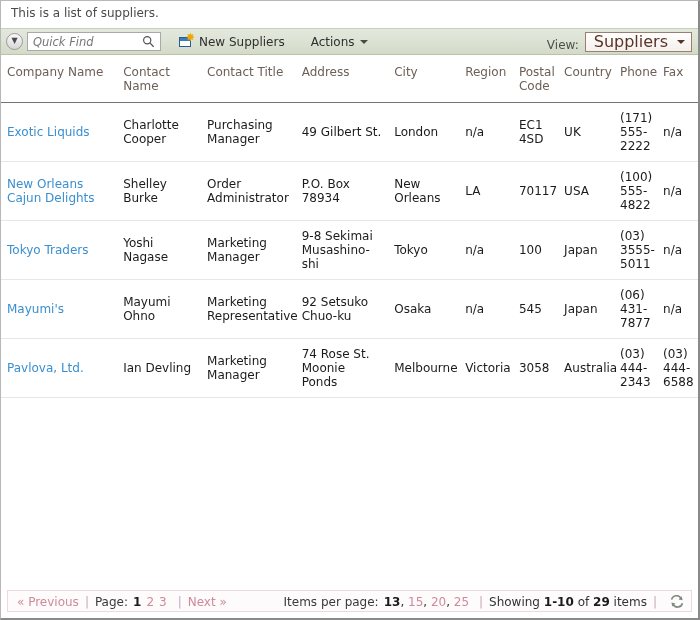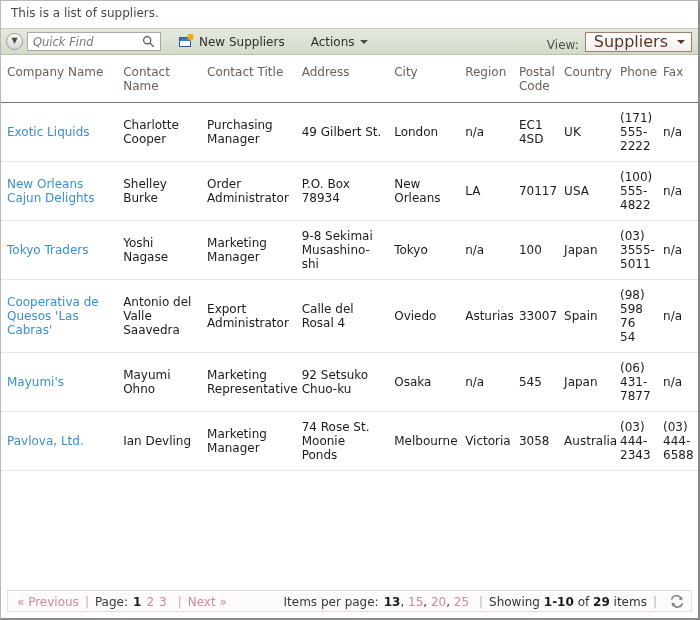--- a/index.html
+++ b/index.html
@@ -269,32 +269,20 @@
             <td>Marketing Manager</td>
             <td>9-8 Sekimai Musashino-shi</td>
             <td>Tokyo</td>
             <td class="na">n/a</td>
             <td>100</td>
             <td>Japan</td>
             <td>(03) 3555-5011</td>
             <td class="na">n/a</td>
           </tr>
           <tr class="row">
-            <td class="company"><a>Cooperativa de Quesos 'Las Cabras'</a></td>
-            <td>Antonio del Valle Saavedra</td>
-            <td>Export Administrator</td>
-            <td>Calle del Rosal 4</td>
-            <td>Oviedo</td>
-            <td>Asturias</td>
-            <td>33007</td>
-            <td>Spain</td>
-            <td>(98) 598 76 54</td>
-            <td class="na">n/a</td>
-          </tr>
-          <tr class="row">
             <td class="company"><a>Mayumi's</a></td>
             <td>Mayumi Ohno</td>
             <td>Marketing Representative</td>
             <td>92 Setsuko Chuo-ku</td>
             <td>Osaka</td>
             <td class="na">n/a</td>
             <td>545</td>
             <td>Japan</td>
             <td>(06) 431-7877</td>
             <td class="na">n/a</td>

